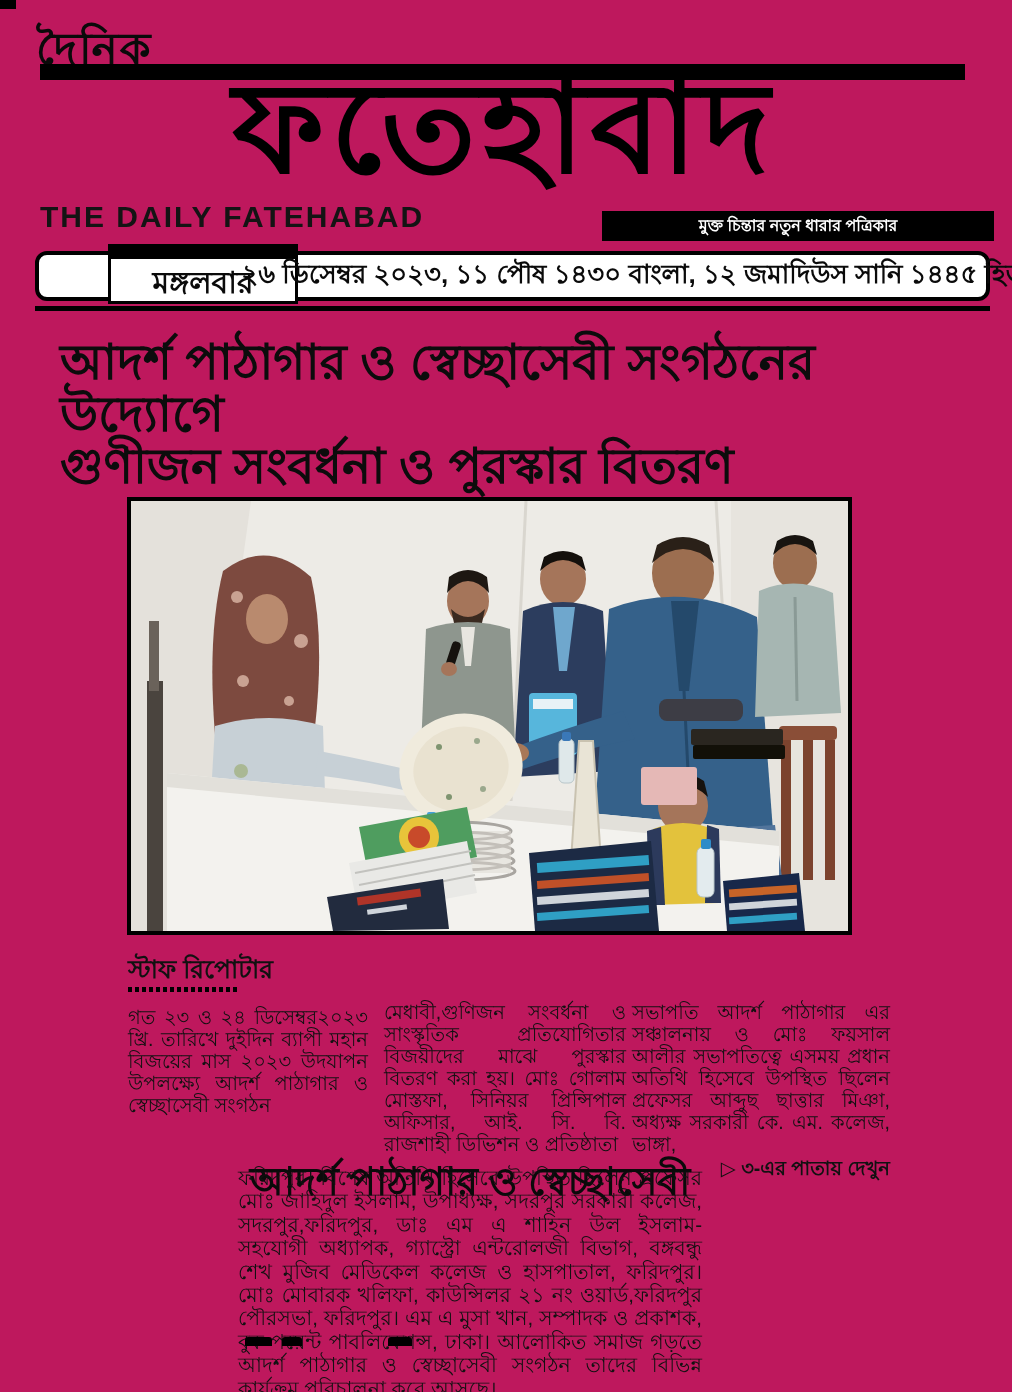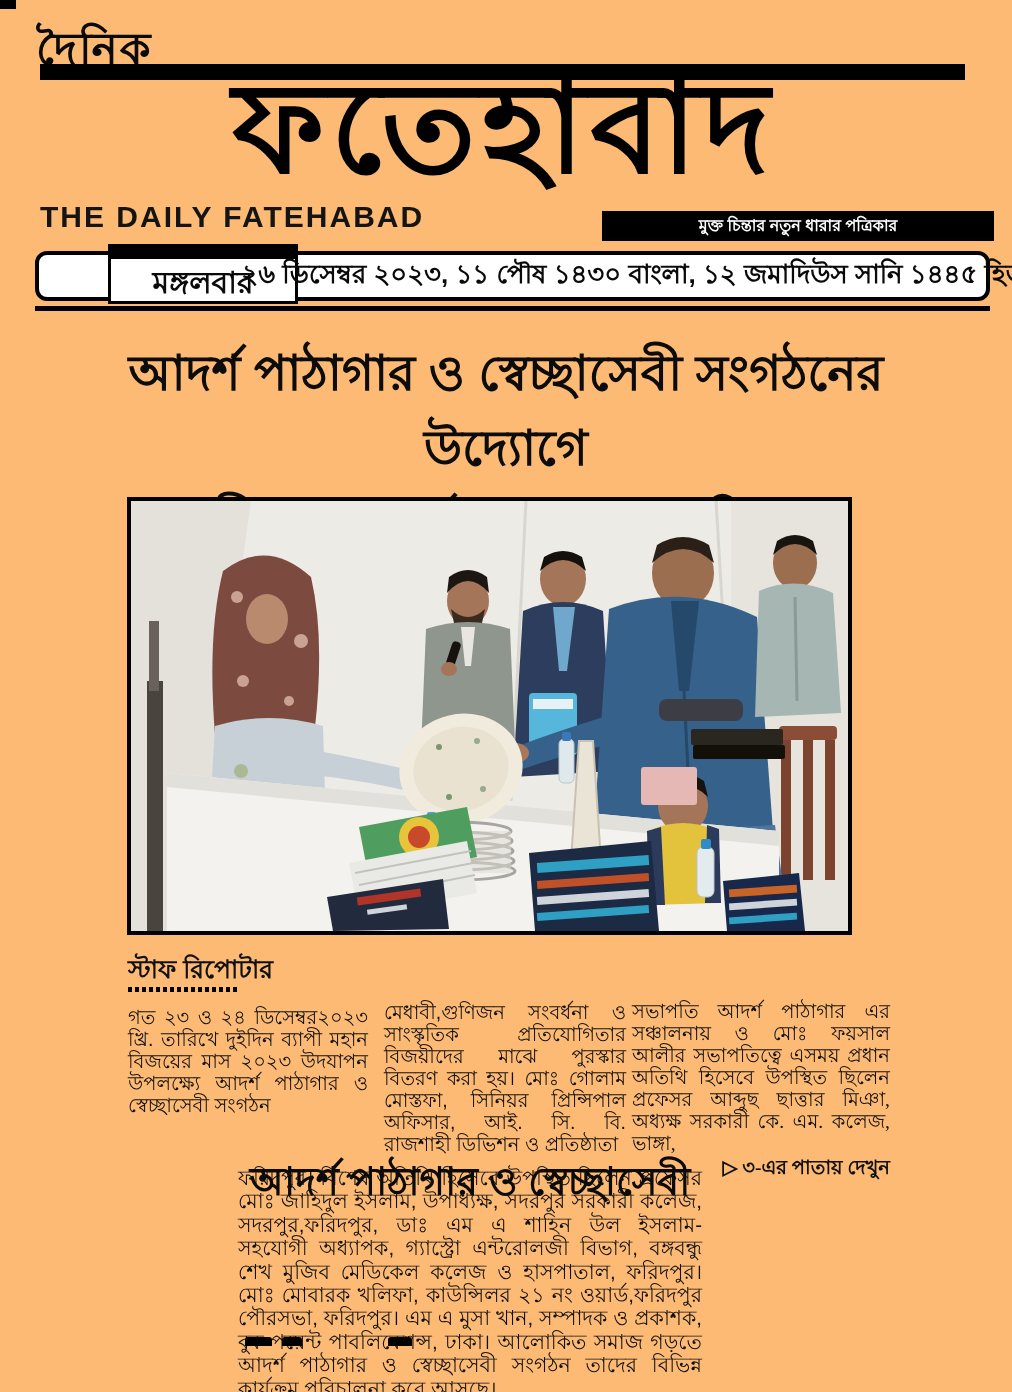--- a/index.html
+++ b/index.html
@@ -1,45 +1,45 @@
 <!DOCTYPE html>
 <html><head>
 <meta charset="utf-8">
 <style>
   html,body{margin:0;padding:0;background:#fff;}
-  .page{position:relative;width:1012px;height:1392px;background:#fdba74;overflow:hidden;
+  .page{position:relative;width:1012px;height:1392px;background:#be185d;overflow:hidden;
         font-family:"Liberation Sans","DejaVu Sans",sans-serif;color:#0a0a0a;}
   .abs{position:absolute;}
   
   .daily-label{left:36px;top:16px;font-size:44px;font-weight:900;letter-spacing:2px;}
   .logo-bar{left:40px;top:64px;width:925px;height:16px;background:#000;}
   .logo-text{left:35px;top:50px;width:938px;height:160px;text-align:center;
              font-size:126px;line-height:158px;font-weight:900;letter-spacing:6px;
              color:#000;white-space:nowrap;}
   .english-name{left:40px;top:200px;font-size:30px;font-weight:900;letter-spacing:2px;color:#141414;}
   .tagline-box{left:602px;top:211px;width:392px;height:30px;background:#000;color:#fff;
                display:flex;align-items:center;justify-content:center;font-size:16px;font-weight:700;}
   
   .date-frame{left:35px;top:251px;width:955px;height:50px;border:4px solid #000;border-radius:12px;box-sizing:border-box;background:#fff;}
   .day-box{left:108px;top:244px;width:190px;height:60px;background:#fff;border:3px solid #000;
            border-top:15px solid #000;box-sizing:border-box;display:flex;justify-content:center;
            font-size:30px;font-weight:800;}
   .date-text{left:312px;top:255px;width:668px;height:42px;display:flex;align-items:center;justify-content:center;
              font-size:26px;font-weight:700;white-space:nowrap;}
   .rule{left:35px;top:306px;width:955px;height:5px;background:#000;}
   
-  .headline1{left:60px;top:336px;width:892px;text-align:center;font-weight:800;font-size:49px;line-height:75px;color:#0c0c0c;}
+  .headline1{left:60px;top:336px;width:892px;text-align:left;font-weight:800;font-size:49px;line-height:52px;color:#0c0c0c;}
   
   .photo{left:127px;top:497px;width:725px;height:438px;border:4px solid #000;box-sizing:border-box;background:#eceae6;}
   .photo svg{display:block;width:717px;height:430px;}
   
   .col{position:absolute;top:942px;font-size:19.5px;line-height:22px;text-align:justify;color:#111;}
   .col1{left:128px;width:240px;}
   .col2{left:384px;width:242px;}
-  .col3{left:632px;width:258px;font-family:Liberation Serif, serif;}
+  .col3{left:632px;width:258px;}
   .byline{font-size:25px;font-weight:800;line-height:30px;text-align:left;margin-top:12px;}
   .dotline{width:110px;height:5px;margin:3px 0 14px 0;
            background:repeating-linear-gradient(90deg,#000 0 4px,transparent 4px 7px);}
   .col2,.col3{top:1001px;}
   .continue-line{margin-top:2px;text-align:right;font-weight:700;}
   
   .headline2{left:238px;top:1124px;width:464px;text-align:center;font-size:39px;font-weight:800;line-height:44px;margin-top:36px;}
   .story2-body{left:238px;top:1166px;width:464px;font-size:20.5px;line-height:23.4px;text-align:justify;color:#111;}
   .cutoff{background:#000;border-radius:3px 3px 0 0;}
   .corner-mark{left:0;top:0;width:16px;height:9px;background:#000;}

